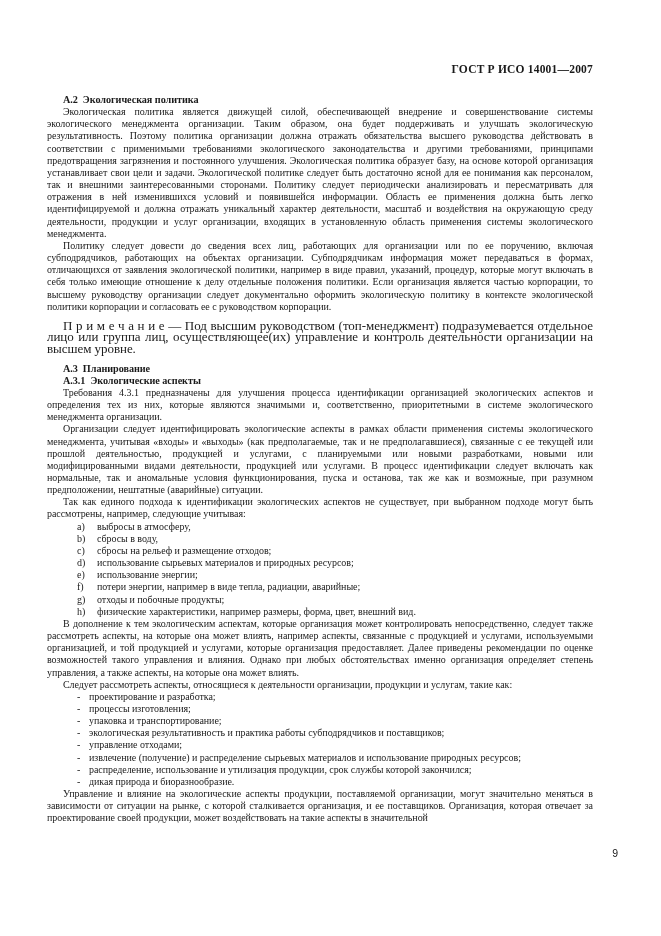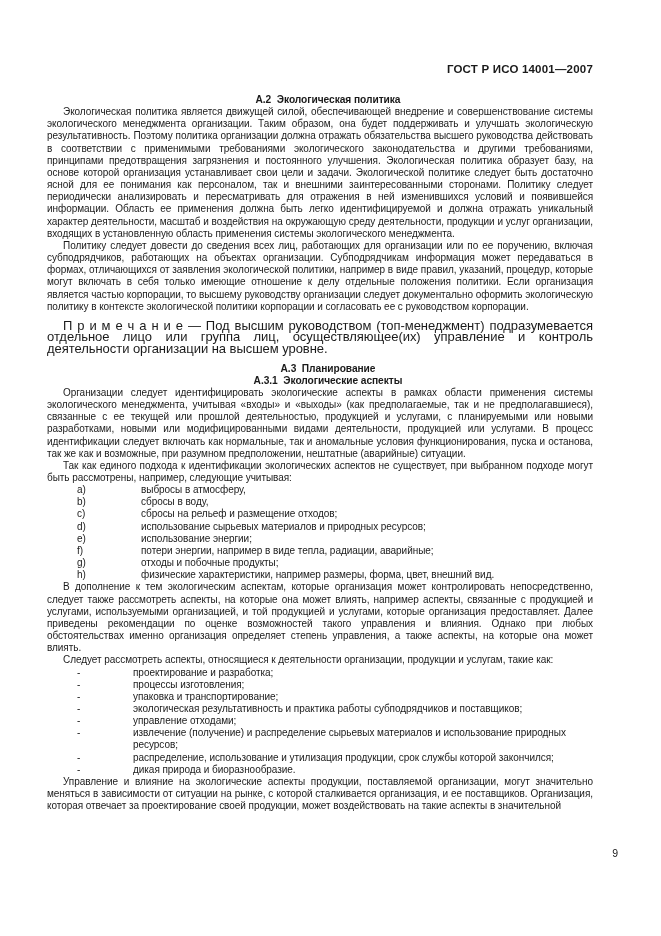--- a/index.html
+++ b/index.html
@@ -13,20 +13,21 @@
     position: relative;
     font-family: "Liberation Sans", "DejaVu Sans", sans-serif;
     color: #1a1a1a;
     overflow: hidden;
   }
   .page {
     position: absolute;
     left: 47px;
     top: 63px;
     width: 546px;
+    font-family: Liberation Serif, serif;
   }
   .doc-header {
     text-align: right;
     font-weight: bold;
     font-size: 11.5px;
     letter-spacing: 0.2px;
     margin: 0 0 19px 0;
     white-space: pre-wrap;
   }
   .body-text {
@@ -34,21 +35,21 @@
     line-height: 12.15px;
     letter-spacing: -0.05px;
     text-align: justify;
   }
   .heading {
     margin: 0;
     font-size: 10.2px;
     font-weight: bold;
     line-height: 12.15px;
     text-indent: 16px;
-    text-align: center;
+    text-align: left;
     white-space: pre-wrap;
   }
   p.para {
     margin: 0;
     text-indent: 16px;
   }
   p.note {
     margin: 7px 0 8px 0;
     font-size: 13px;
     line-height: 11.6px;
@@ -64,21 +65,20 @@
     text-align: left;
   }
   .list-item .lbl {
     flex: 0 0 20px;
   }
   .list-item.dash .lbl {
     flex: 0 0 12px;
   }
   .list-item .txt {
     flex: 1 1 auto;
-    margin-left: 44px;
   }
   .page-number {
     position: absolute;
     top: 847px;
     right: 43px;
     font-size: 10.5px;
     color: #1a1a1a;
   }
 </style>
 </head>
@@ -88,20 +88,21 @@
   <div class="doc-header">ГОСТ Р ИСО 14001—2007</div>
 
   <div class="body-text">
     <h3 class="heading">А.2  Экологическая политика</h3>
     <p class="para">Экологическая политика является движущей силой, обеспечивающей внедрение и совершенствование системы экологического менеджмента организации. Таким образом, она будет поддерживать и улучшать экологическую результативность. Поэтому политика организации должна отражать обязательства высшего руководства действовать в соответствии с применимыми требованиями экологического законодательства и другими требованиями, принципами предотвращения загрязнения и постоянного улучшения. Экологическая политика образует базу, на основе которой организация устанавливает свои цели и задачи. Экологической политике следует быть достаточно ясной для ее понимания как персоналом, так и внешними заинтересованными сторонами. Политику следует периодически анализировать и пересматривать для отражения в ней изменившихся условий и появившейся информации. Область ее применения должна быть легко идентифицируемой и должна отражать уникальный характер деятельности, масштаб и воздействия на окружающую среду деятельности, продукции и услуг организации, входящих в установленную область применения системы экологического менеджмента.</p>
     <p class="para">Политику следует довести до сведения всех лиц, работающих для организации или по ее поручению, включая субподрядчиков, работающих на объектах организации. Субподрядчикам информация может передаваться в формах, отличающихся от заявления экологической политики, например в виде правил, указаний, процедур, которые могут включать в себя только имеющие отношение к делу отдельные положения политики. Если организация является частью корпорации, то высшему руководству организации следует документально оформить экологическую политику в контексте экологической политики корпорации и согласовать ее с руководством корпорации.</p>
     <p class="note">П р и м е ч а н и е — Под высшим руководством (топ-менеджмент) подразумевается отдельное лицо или группа лиц, осуществляющее(их) управление и контроль деятельности организации на высшем уровне.</p>
 
     <h3 class="heading">А.3  Планирование</h3>
     <h3 class="heading">А.3.1  Экологические аспекты</h3>
+    <p class="para">Требования 4.3.1 предназначены для улучшения процесса идентификации организацией экологических аспектов и определения тех из них, которые являются значимыми и, соответственно, приоритетными в системе экологического менеджмента организации.</p>
     <p class="para">Организации следует идентифицировать экологические аспекты в рамках области применения системы экологического менеджмента, учитывая «входы» и «выходы» (как предполагаемые, так и не предполагавшиеся), связанные с ее текущей или прошлой деятельностью, продукцией и услугами, с планируемыми или новыми разработками, новыми или модифицированными видами деятельности, продукцией или услугами. В процесс идентификации следует включать как нормальные, так и аномальные условия функционирования, пуска и останова, так же как и возможные, при разумном предположении, нештатные (аварийные) ситуации.</p>
     <p class="para">Так как единого подхода к идентификации экологических аспектов не существует, при выбранном подходе могут быть рассмотрены, например, следующие учитывая:</p>
 
     <div class="list">
       <div class="list-item">
           <span class="lbl">a)</span>
           <span class="txt">выбросы в атмосферу,</span>
         </div>
       <div class="list-item">
           <span class="lbl">b)</span>

